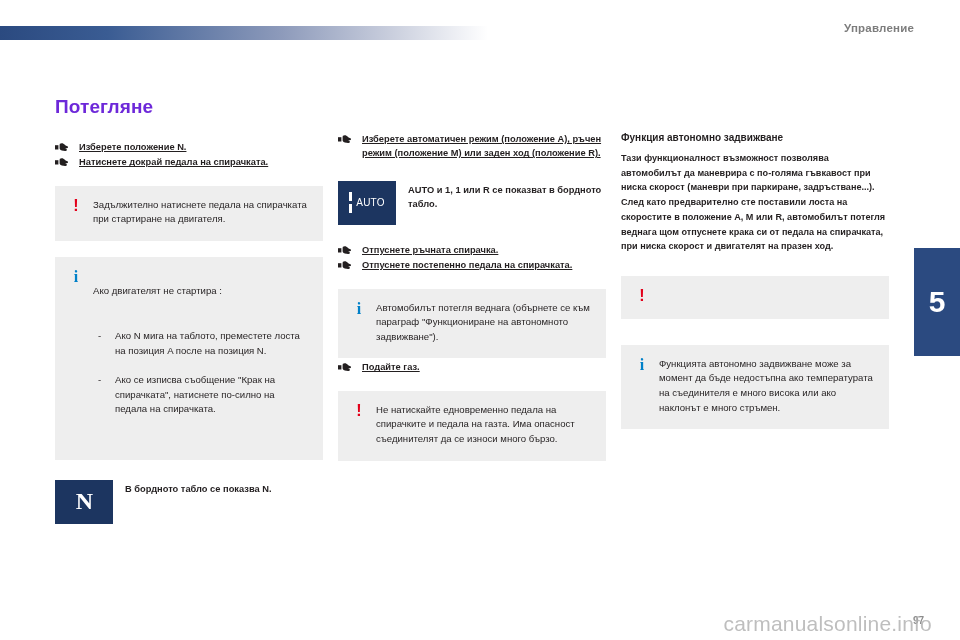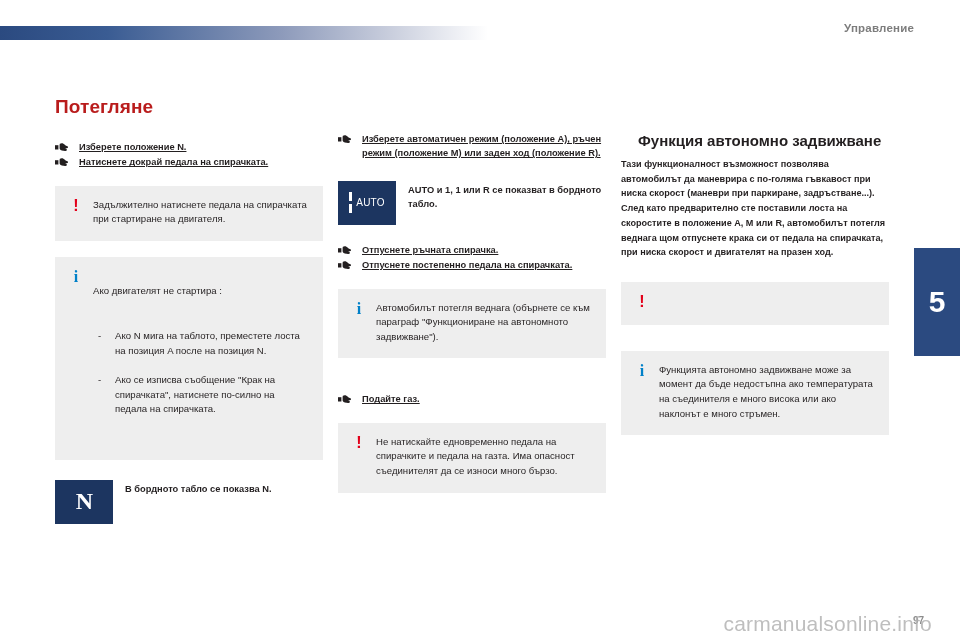--- a/index.html
+++ b/index.html
@@ -62,27 +62,27 @@
   }
   .col-1 { left: 55px; }
   .col-2 { left: 338px; }
   .col-3 { left: 621px; }
 
   h1.page-title {
     font-size: 19px;
     font-weight: bold;
     margin: 0 0 22px 0;
     letter-spacing: .1px;
-    color: #b91c1c;
+    color: #6d28d9;
   }
 
   h2.section-title {
-    font-size: 15px;
-    font-weight: bold;
-    margin: 0 0 8px 17px;
+    font-size: 10px;
+    font-weight: bold;
+    margin: 0 0 8px 0;
     color: #231f20;
   }
 
   
   ul.bullets {
     list-style: none;
     margin: 0 0 0 0;
     padding: 0;
   }
   ul.bullets li {
@@ -347,21 +347,21 @@
       </span>
       <span>Отпуснете постепенно педала на спирачката.</span>
     </li>
   </ul>
 
   <div class="callout info">
     <div class="glyph">i</div>
     <div class="text">Автомобилът потегля веднага (обърнете се към параграф "Функциониране на автономното задвижване").</div>
   </div>
 
-  <ul class="bullets" style="margin-top:34px;">
+  <ul class="bullets" style="margin-top:2px;">
     <li>
       <span class="hand">
         <svg viewBox="0 0 13 9" width="13" height="9" aria-hidden="true">
           <path d="M0 2.2h3.4v4.3H0z" fill="#231f20"></path>
           <path d="M4.6 1.1c1.1-.9 2.6-1 3.8-.4.9.4 1.4 1.2 2.2 1.7.7.4 1.6.4 2.2 1 .4.5.2 1.3-.3 1.6-.7.5-1.6.4-2.4.4.6.3 1.4.4 1.8 1 .3.5 0 1.2-.6 1.3-1 .3-2.1.2-3.1.1-.9-.1-1.8-.3-2.6-.8-.5-.3-.9-.8-1-1.4V2.1c0-.4.1-.7.3-1z" fill="#231f20"></path>
         </svg>
       </span>
       <span>Подайте газ.</span>
     </li>
   </ul>

